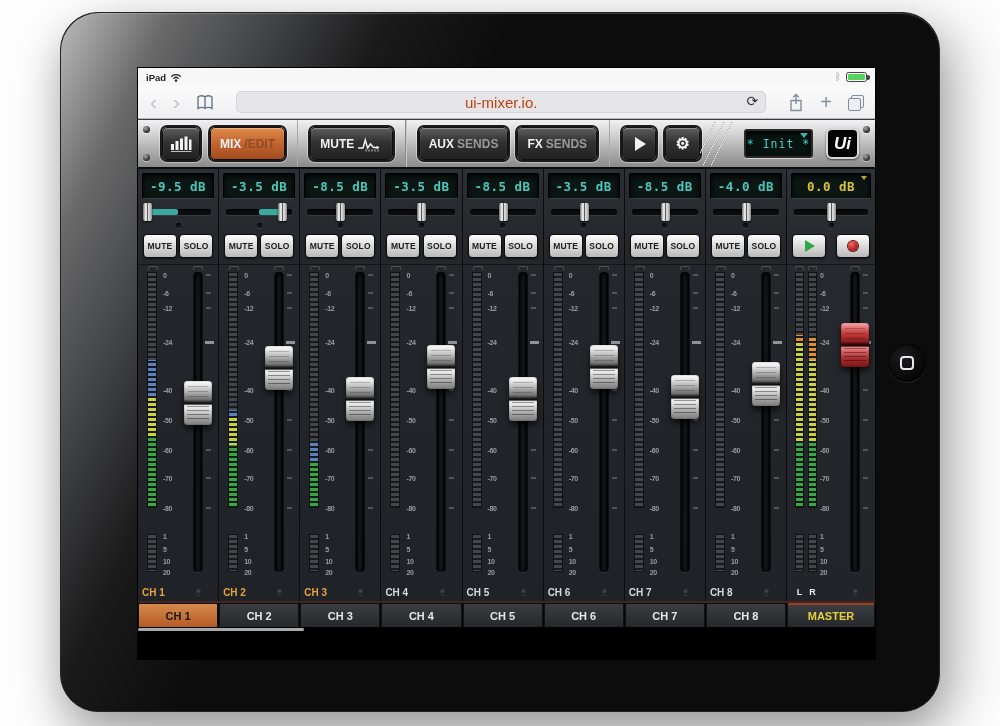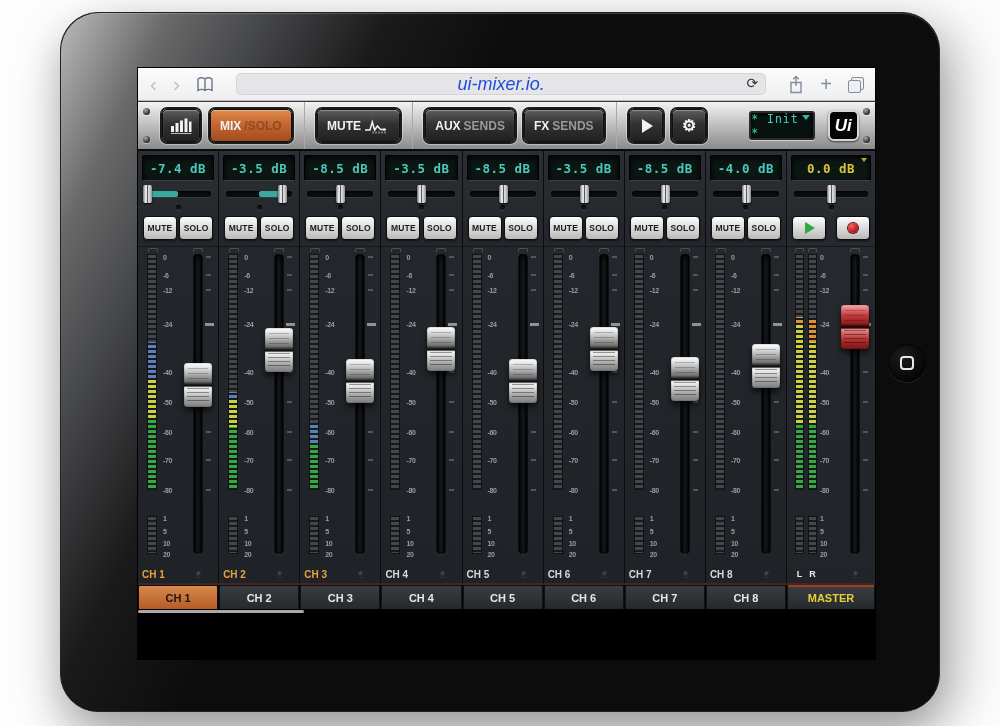--- a/index.html
+++ b/index.html
@@ -24,21 +24,21 @@
   .batt{width:21px;height:10px;border:1px solid #444;border-radius:2.5px;position:relative;background:#f7f7f7;}
   .batt i{position:absolute;inset:1px;background:#57d35e;border-radius:1px;}
   .batt::after{content:"";position:absolute;right:-3.5px;top:2px;width:2.5px;height:4.5px;background:#444;border-radius:0 2px 2px 0;}
   
   .navbar{height:33px;background:linear-gradient(#fbfbfb,#efeff1);border-bottom:1px solid #b9b9bd;
     display:flex;align-items:center;padding:0 12px;gap:16px;}
   .chev{font-size:21px;line-height:26px;color:#b9c0c8;font-weight:normal;cursor:default;}
   .navicon{display:flex;align-items:center;}
   .urlfield{flex:1;height:22px;background:#e5e5e8;border-radius:5px;border:1px solid #d4d4d8;
     display:flex;align-items:center;justify-content:center;position:relative;margin:0 6px;}
-  .urltext{font-size:18px;color:#1d4ed8;font-style:italic;}
+  .urltext{font-size:15px;color:#c2410c;}
   .reload{position:absolute;right:7px;top:1px;font-size:14px;color:#333;}
   .plus{font-size:20px;color:#7e8fa0;font-weight:normal;line-height:20px;}
   .tabsicon{position:relative;width:15px;height:15px;}
   .tabsicon::before{content:"";position:absolute;left:3px;top:0;width:11px;height:11px;border:1.5px solid #7e8fa0;border-radius:2px;background:#efeff1;}
   .tabsicon::after{content:"";position:absolute;left:0;top:3px;width:11px;height:11px;border:1.5px solid #7e8fa0;border-radius:2px;background:#efeff1;}
   
   .app{flex:1;display:flex;flex-direction:column;background:#000;}
   .tb{height:50px;position:relative;display:flex;align-items:center;padding:0 16px;
     background:linear-gradient(180deg,#f2f2f2 0%,#cecece 35%,#a3a3a3 75%,#8b8b8b 100%);
     border-top:1px solid #3a3a3a;border-bottom:2px solid #0b0b0b;}
@@ -139,20 +139,37 @@
 </style>
 </head>
 <body>
 
 <div class="ipad">
   <div class="home">
       <i></i>
     </div>
   <div class="screen">
 
+    <div class="statusbar">
+      <span>iPad</span>
+      <span class="navicon" style="margin-left:4px">
+        <svg width="12" height="9">
+            <path d="M1.2,3.6 A6.6 6.6 0 0 1 10.8,3.6" stroke="#1c1c1e" fill="none" stroke-width="1.3"></path>
+            <path d="M3.3,5.6 A3.9 3.9 0 0 1 8.7,5.6" stroke="#1c1c1e" fill="none" stroke-width="1.3"></path>
+            <circle cx="6" cy="7.5" r="1.2" fill="#1c1c1e"></circle>
+          </svg>
+      </span>
+      <span class="sp"></span>
+      <span class="right">
+        <span class="bt">ᛒ</span>
+        <span class="batt">
+            <i></i>
+          </span>
+      </span>
+    </div>
 
     <div class="navbar">
       <span class="chev">‹</span>
       <span class="chev">›</span>
       <span class="navicon">
         <svg width="18" height="16">
             <path d="M2,3 C4.5,1.4 6.8,1.4 9,3 C11.2,1.4 13.5,1.4 16,3 L16,14.5 C13.5,13 11.2,13 9,14.5 C6.8,13 4.5,13 2,14.5 Z M9,3 L9,14.5" stroke="#64788f" fill="none" stroke-width="1.4"></path>
           </svg>
       </span>
       <div class="urlfield">
@@ -186,21 +203,21 @@
                   <rect x="10" y="3.5" width="3" height="11.5"></rect>
                   <rect x="14.5" y="1.5" width="3" height="13.5"></rect>
                   <rect x="19" y="4.5" width="2.5" height="10.5"></rect>
                 </g>
                 <rect x="1" y="16" width="20.5" height="1" fill="#bdbdbd"></rect>
               </svg>
           </span>
         </button>
         <button class="tb-btn orange" style="margin-left:10px">
           <span>MIX</span>
-            <span class="sub">/SOLO</span>
+            <span class="sub">/EDIT</span>
         </button>
         <div class="tb-div" style="margin-left:12px"></div>
         <button class="tb-btn" style="margin-left:12px">
           <span>MUTE</span>
           <span>
             <svg width="26" height="16">
                 <path d="M1,12 L6,12 L8.3,4 L10.6,12 L13.5,8 L16.5,11.5 L22,11.5" stroke="#f2f2f2" fill="none" stroke-width="1.5"></path>
                 <path d="M22,11.5 l-2.5,-1.8 l0,3.6 Z" fill="#f2f2f2"></path>
                 <g stroke="#cfcfcf" stroke-width="1">
                   <line x1="9" y1="13.5" x2="9" y2="15.5"></line>
@@ -237,21 +254,21 @@
         <div class="lcdbox">
           <span>* Init *</span>
           <span class="lcd-tri"></span>
         </div>
         <div class="uilogo">Ui</div>
       </div>
 
       <div class="strips" id="strips">
   <div class="strip">
     <div class="chlcd">
-              <span>-7.4 dB</span>
+              <span>-9.5 dB</span>
             </div>
     <div class="pan">
       <div class="pan-track"></div>
       <div class="pan-fill" style="left: 3%; width: 47%;"></div>
       <div class="pan-handle" style="left: calc(3% - 4px);"></div>
     </div>
     <div class="pan-dot"></div>
     <div class="ms-row">
       <button class="sbtn">MUTE</button>
       <button class="sbtn">SOLO</button>

